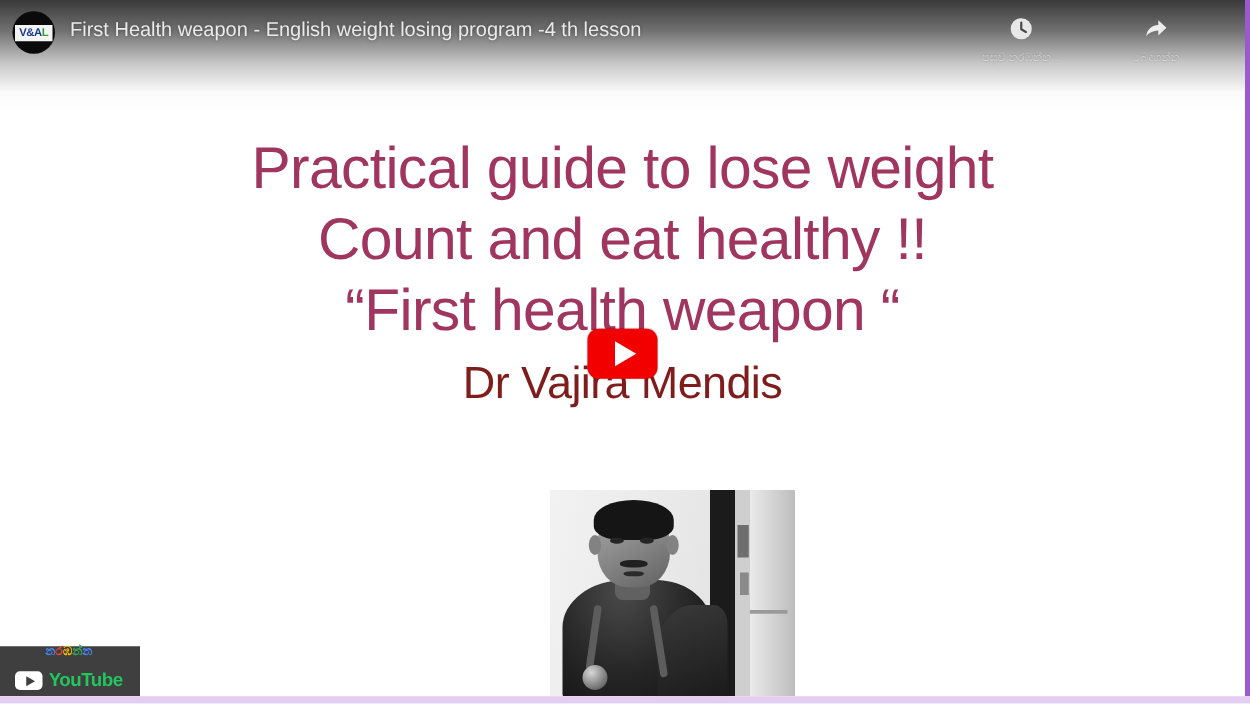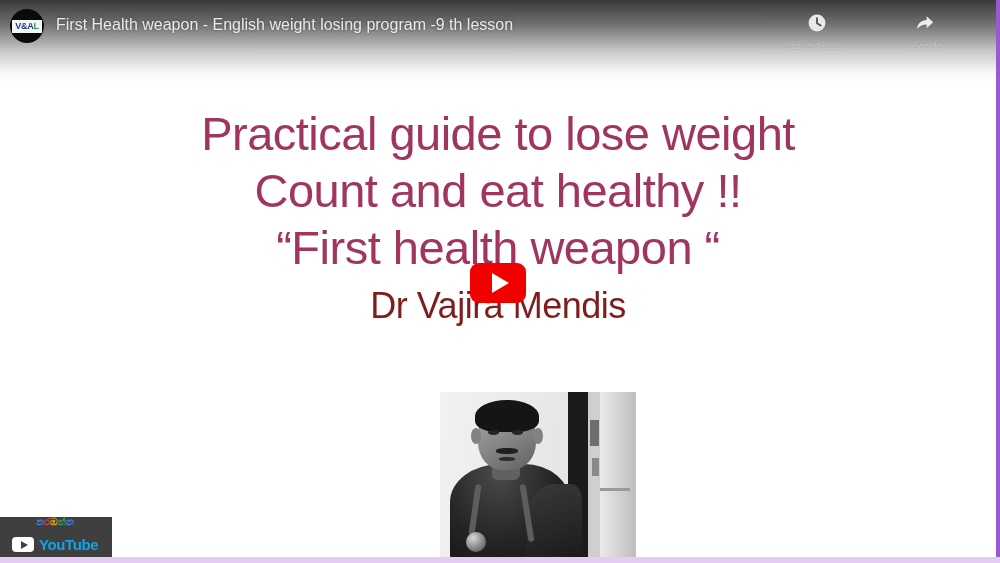--- a/index.html
+++ b/index.html
@@ -331,21 +331,21 @@
     display: flex; align-items: center; justify-content: center;
   }
   #watch-chip .yt-mark .tri {
     width: 0; height: 0;
     border-left: 7px solid #3f3f3f;
     border-top: 4px solid transparent;
     border-bottom: 4px solid transparent;
     margin-left: 2px;
   }
   #watch-chip .yt-word {
-    color: #0ea5e9;
+    color: #22c55e;
     font-size: 15px;
     font-weight: bold;
     letter-spacing: -0.4px;
     line-height: 1;
   }
 </style>
 </head>
 <body>
 
 <div id="player">
@@ -389,21 +389,21 @@
 
       <div id="channel-avatar">
         <div class="plate">
           <span class="v">V</span>
           <span class="amp">&amp;</span>
           <span class="a">A</span>
           <span class="l">L</span>
         </div>
       </div>
 
-      <div id="video-title">First Health weapon - English weight losing program -9 th lesson</div>
+      <div id="video-title">First Health weapon - English weight losing program -4 th lesson</div>
 
       <div id="header-actions">
 
         <div class="header-action">
           <span class="glyph">
             <svg width="22" height="22" viewBox="0 0 24 24">
               <circle cx="12" cy="12" r="9.2" fill="#e8e8e8"></circle>
               <path d="M12 6.6v5.8l4.1 2.4" stroke="#4a4a4a" stroke-width="1.9" fill="none" stroke-linecap="round" stroke-linejoin="round"></path>
             </svg>
           </span>

